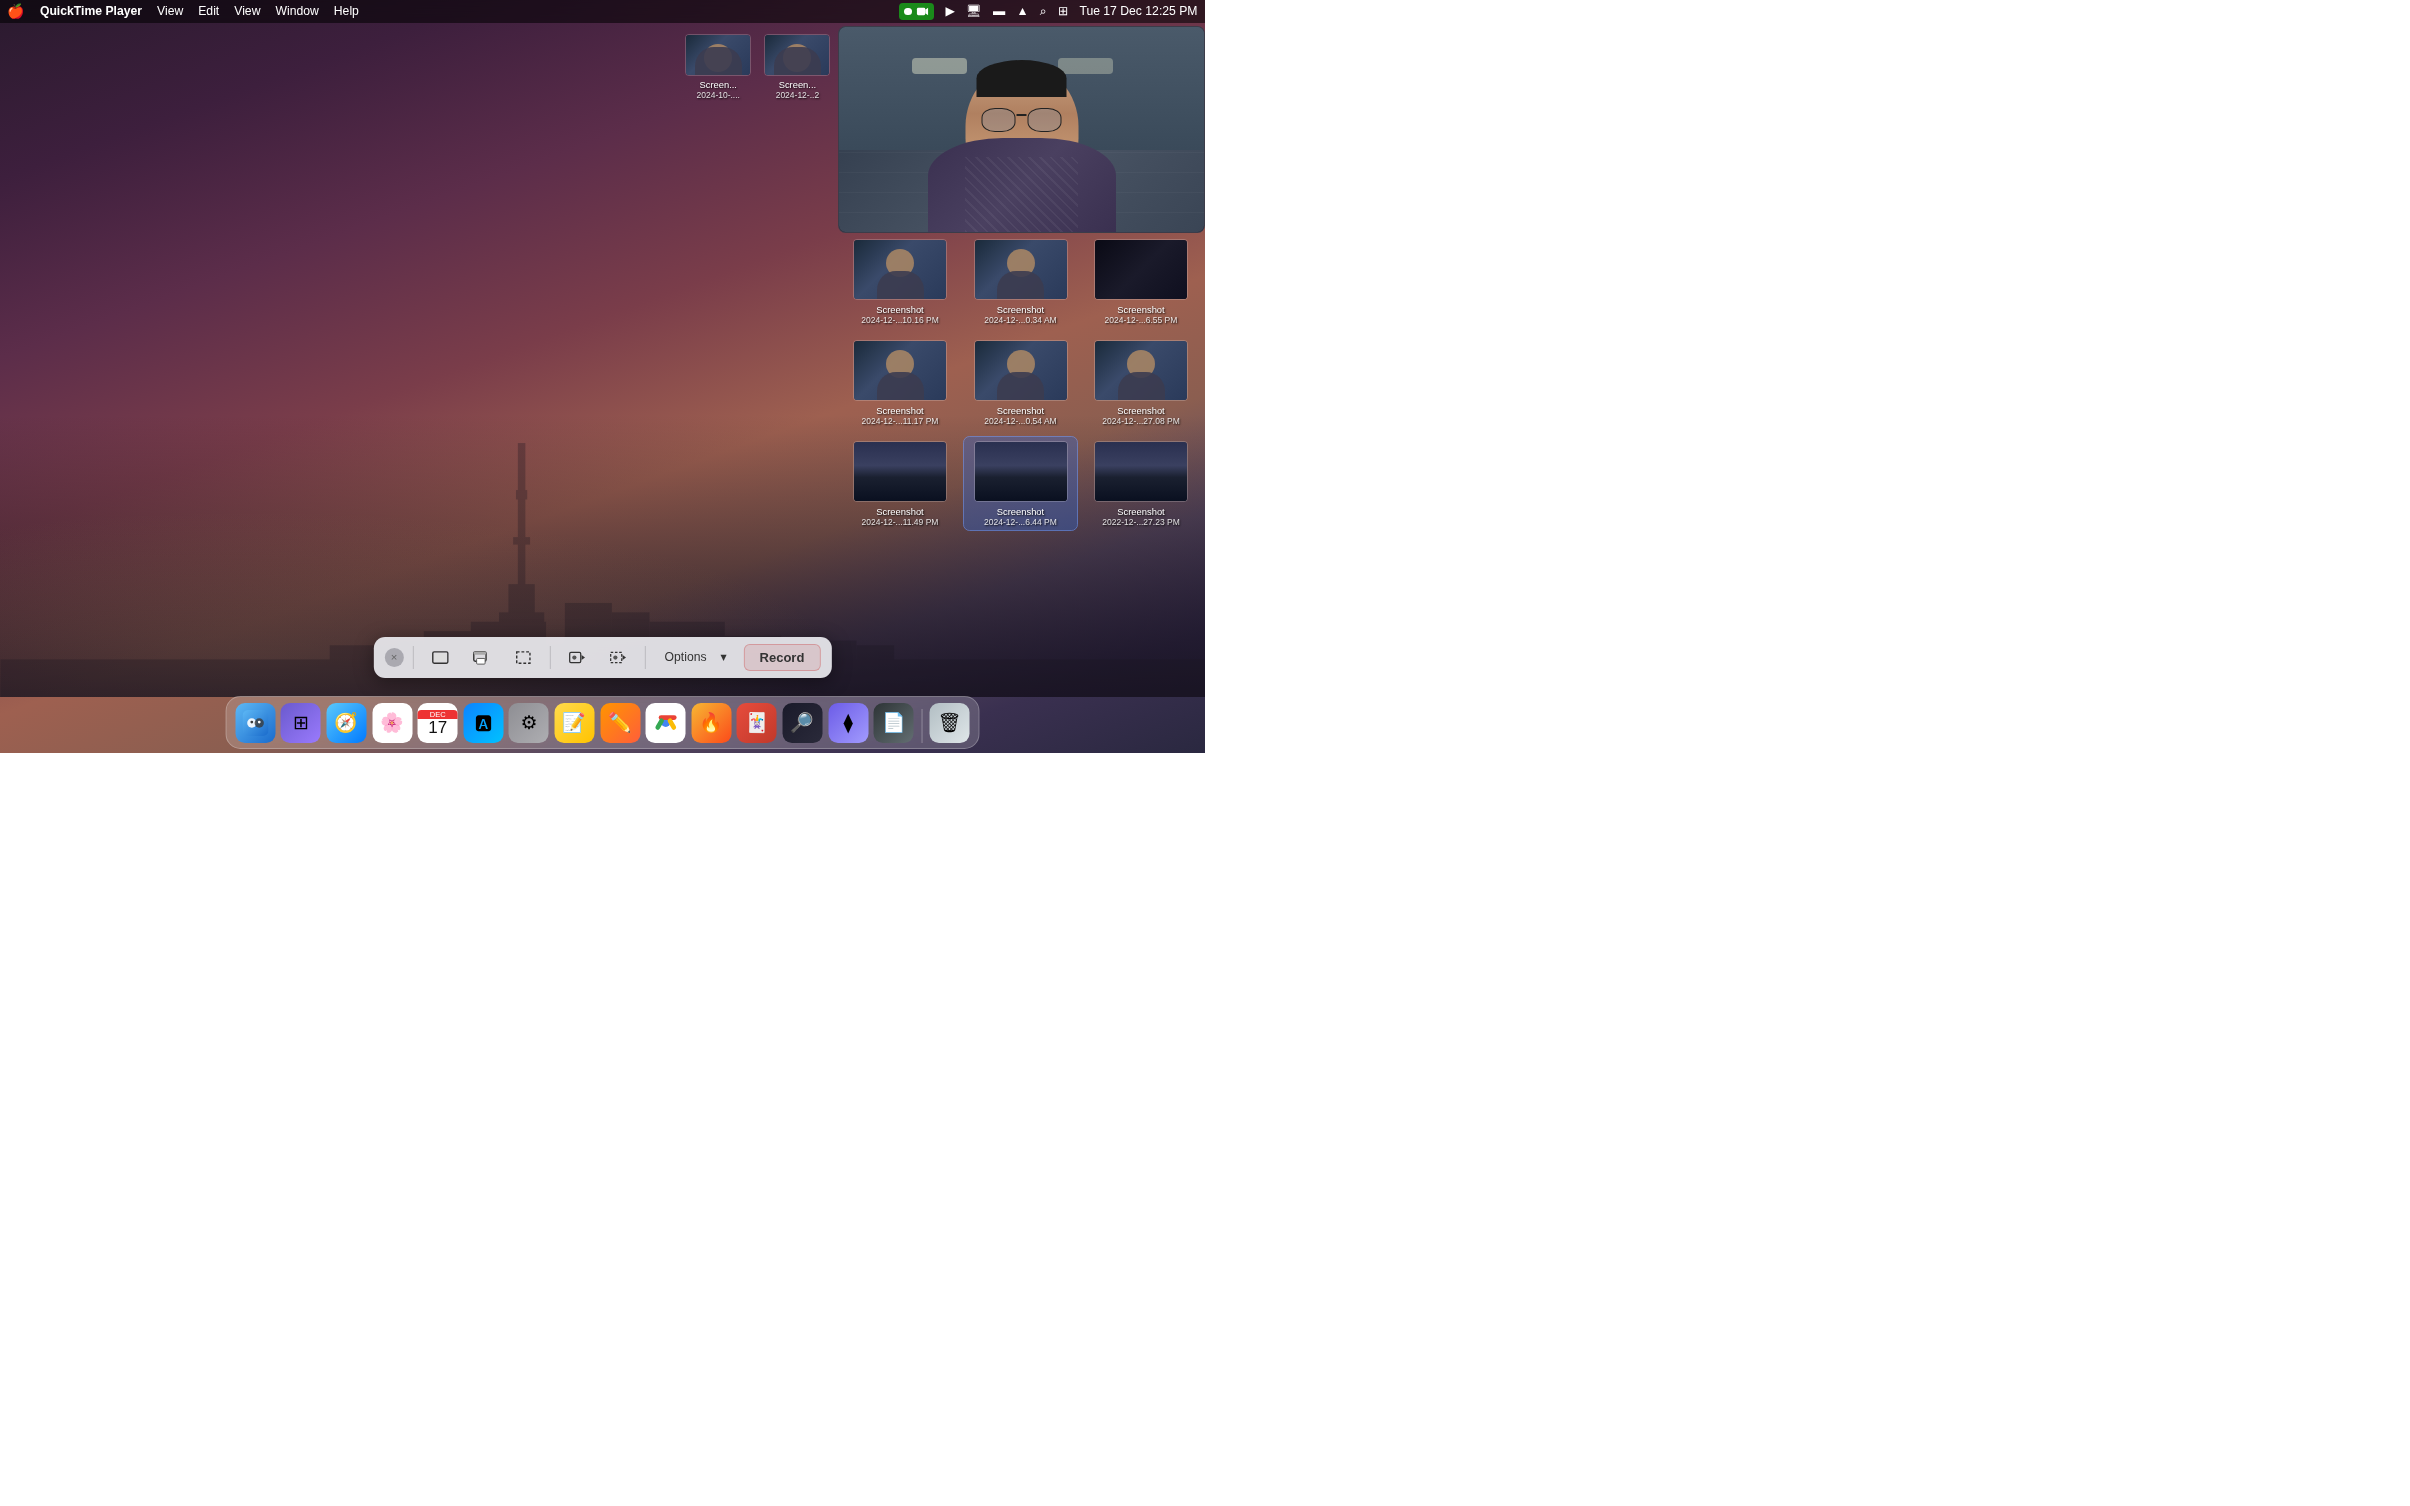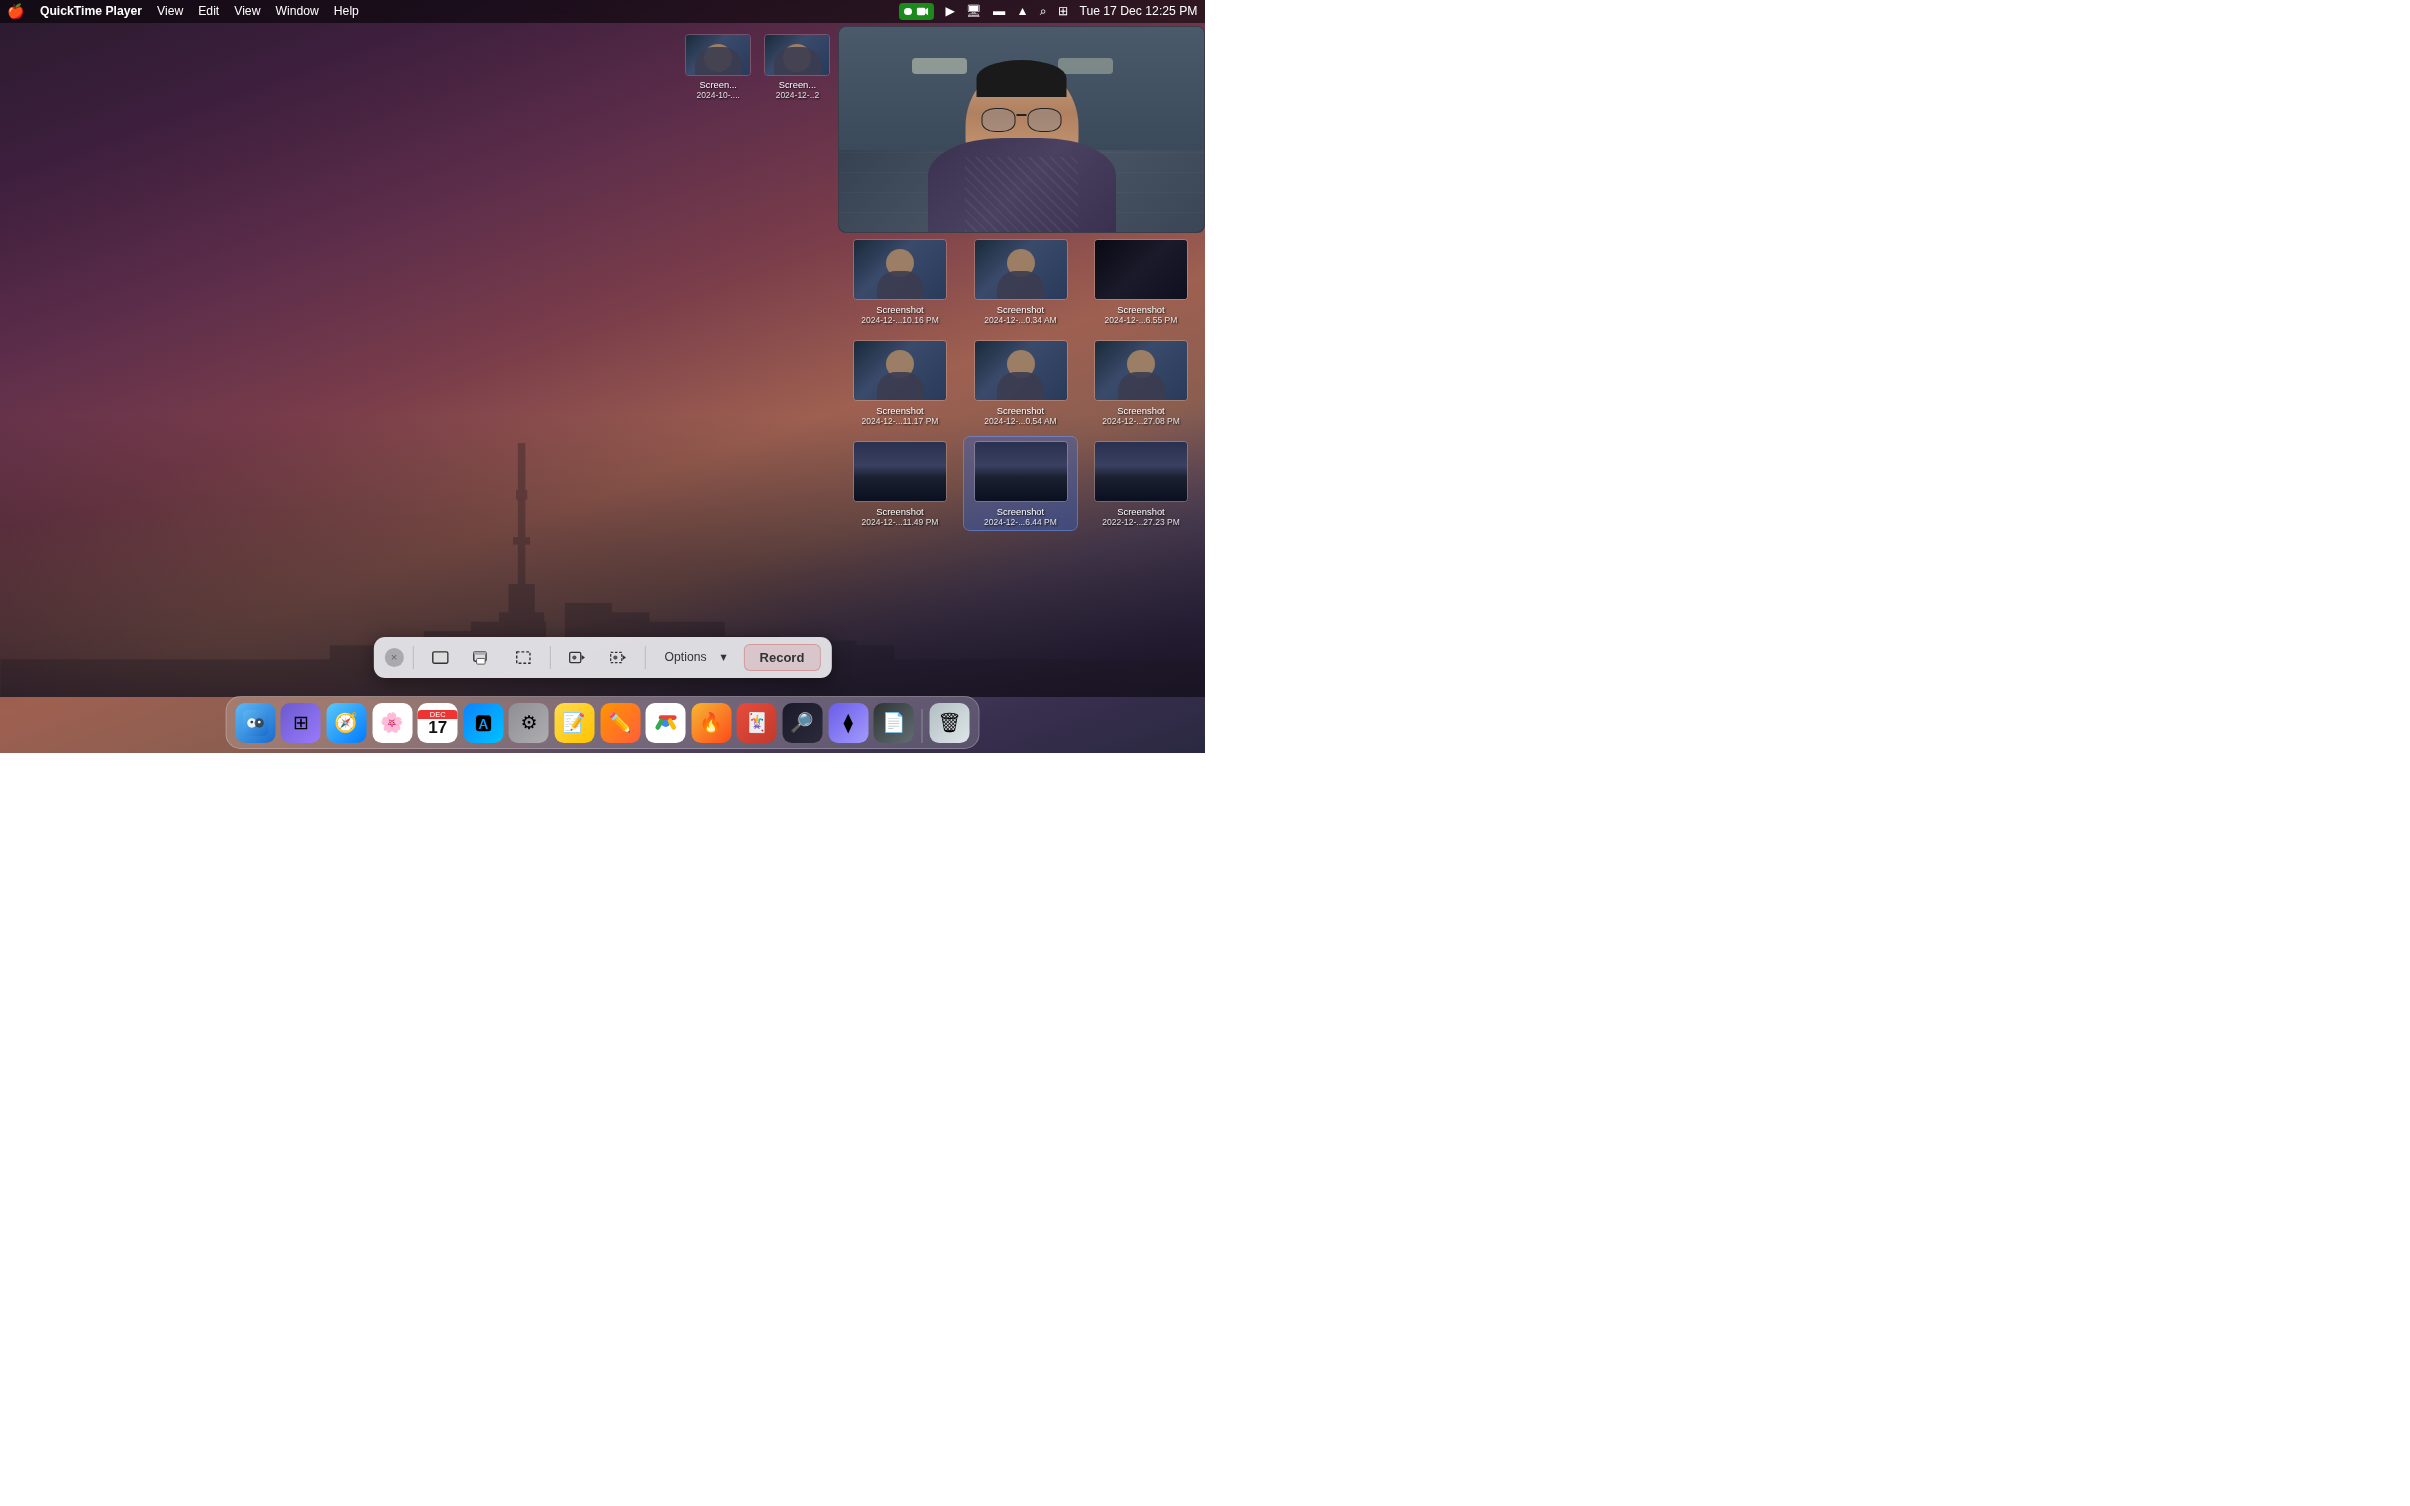--- a/index.html
+++ b/index.html
@@ -714,21 +714,21 @@
     <div class="dock-icon" title="Safari" style="background:linear-gradient(135deg,#5ac8fa,#007aff);">
       <span style="font-size:19px;">🧭</span>
     </div>
 
     <div class="dock-icon" title="Photos" style="background:white;">
       <span style="font-size:19px;">🌸</span>
     </div>
 
     <div class="dock-icon" title="Calendar" style="background:white;flex-direction:column;font-size:9.4px;color:#e33;">
       <span style="font-size:7.5px;background:#e33;color:white;width:100%;text-align:center;border-radius:3.8px 3.8px 0 0;">DEC</span>
-      <span style="font-size:17px;font-weight:bold;color:#111;line-height:1;">17</span>
+      <span style="font-size:17px;font-weight:normal;color:#111;line-height:1;">17</span>
     </div>
 
     <div class="dock-icon" title="App Store" style="background:linear-gradient(135deg,#0d84ff,#00c2ff);">
       <span style="font-size:19px;">🅰</span>
     </div>
 
     <div class="dock-icon" title="System Settings" style="background:linear-gradient(135deg,#8e8e93,#aeaeb2);">
       <span style="font-size:19px;">⚙</span>
     </div>
 

